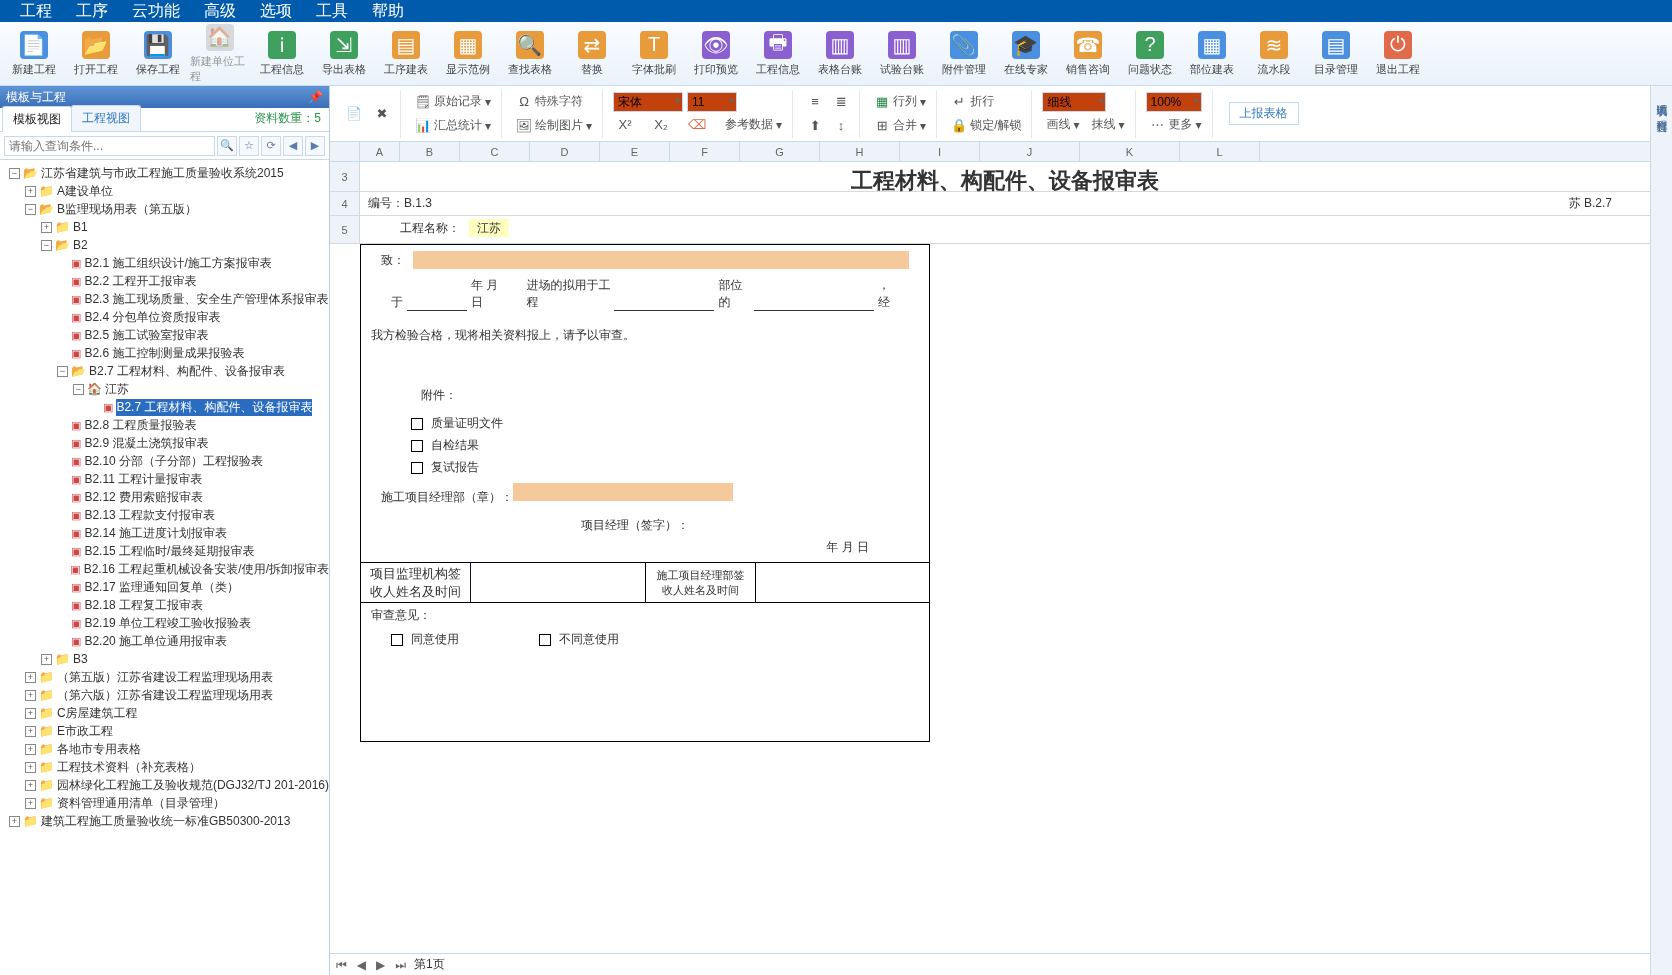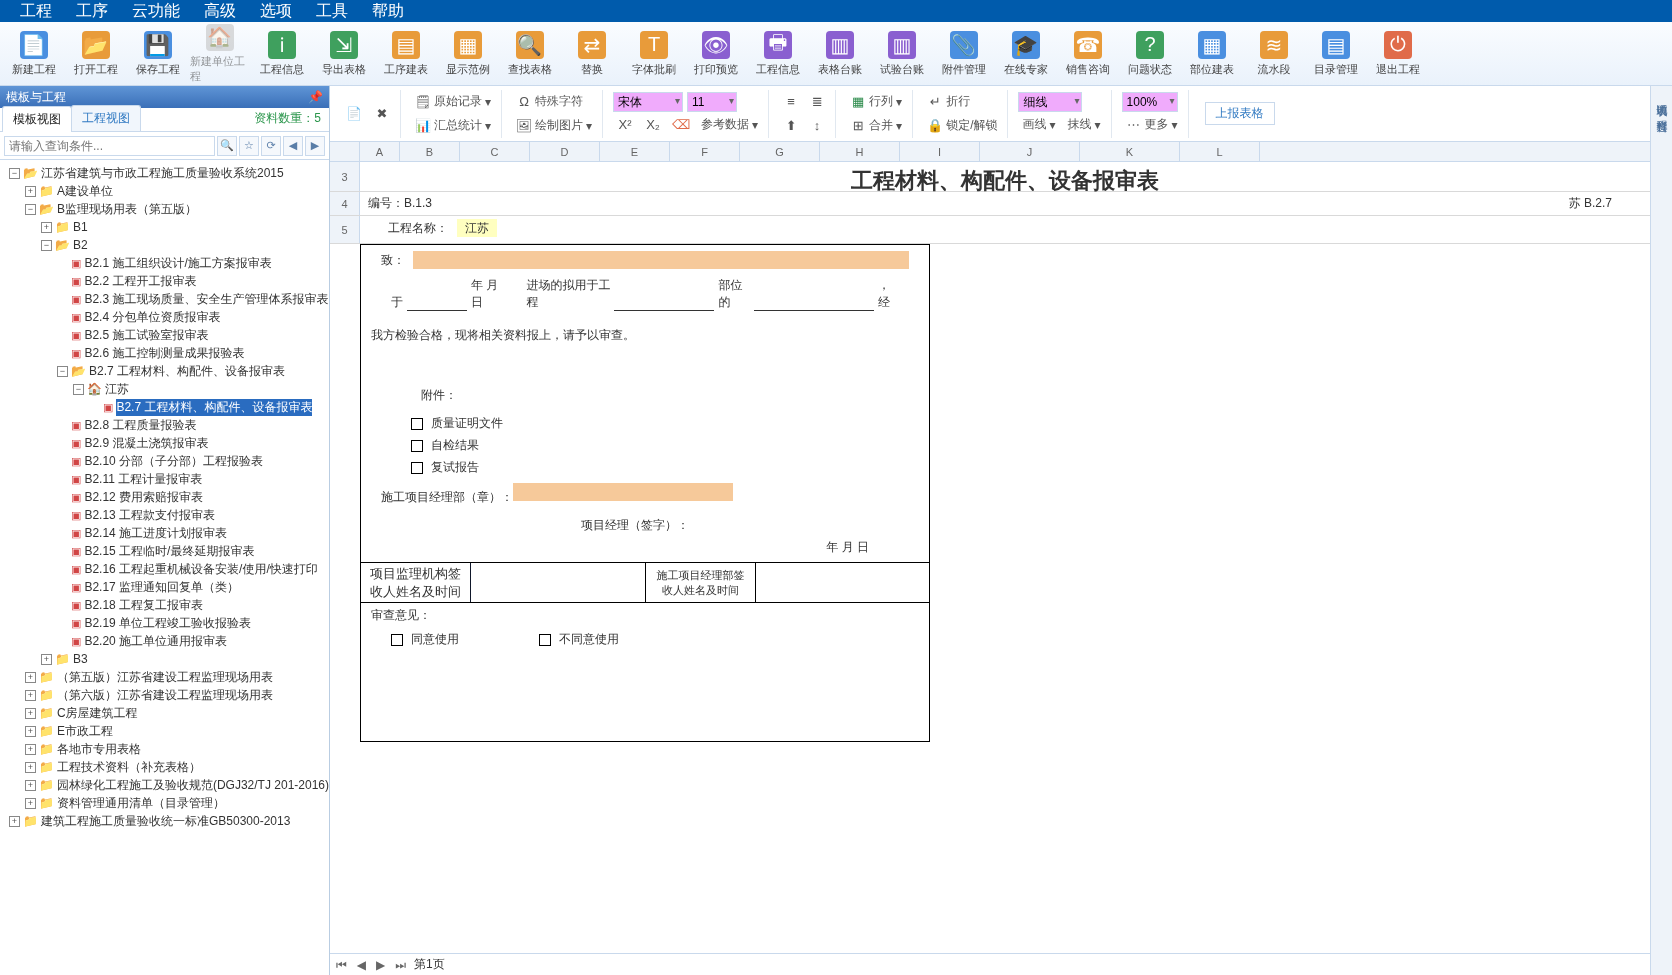--- a/index.html
+++ b/index.html
@@ -26,21 +26,21 @@
 .tog{width:11px;height:11px;border:1px solid #888;display:inline-flex;align-items:center;justify-content:center;font-size:9px;color:#555;margin:0 3px;line-height:1}
 .fld{color:#e8a33d;margin-right:3px}
 .fil{color:#d14545;margin-right:3px;font-size:11px}
 .sel{background:#2a6cc0;color:#fff}
 .right{flex:1;display:flex}
 .sheet{flex:1;display:flex;flex-direction:column;background:#fff}
 .ribbon{height:56px;border-bottom:1px solid #c9d9ec;display:flex;align-items:center;padding:0 6px;gap:4px;flex-wrap:wrap}
 .ribbon .grp{display:flex;flex-direction:column;gap:2px;padding:0 6px;border-right:1px solid #e1e8f0;height:48px;justify-content:center}
 .rb{display:flex;align-items:center;gap:3px;cursor:pointer;font-size:12px;color:#555;padding:2px 4px;height:22px}
 .rb .ic{width:16px;height:16px;display:inline-flex;align-items:center;justify-content:center;font-size:13px}
-.sel-box{height:20px;border:1px solid #c9d9ec;font-size:12px;padding:0 16px 0 4px;background:#f0abfc;appearance:none}
+.sel-box{height:20px;border:1px solid #c9d9ec;font-size:12px;padding:0 16px 0 4px;background:#c2410c;appearance:none}
 .drop{position:relative}
 .drop::after{content:"▾";position:absolute;right:3px;top:3px;font-size:10px;color:#666;pointer-events:none}
 .upload{border:1px solid #c9d9ec;padding:2px 10px;color:#317ac2;cursor:pointer;margin-left:12px}
 .grid{flex:1;overflow:auto;font-size:12px;position:relative}
 .colhdr{display:flex;height:20px;background:#eef3f9;border-bottom:1px solid #c9d9ec;position:sticky;top:0}
 .ch{border-right:1px solid #c9d9ec;display:flex;align-items:center;justify-content:center;color:#666;font-size:11px}
 .rowhdr{width:30px;background:#eef3f9;border-right:1px solid #c9d9ec;display:flex;align-items:center;justify-content:center;color:#666;font-size:11px}
 .gr{display:flex;border-bottom:1px solid #d9d9d9}
 .title{font-size:22px;font-weight:bold;text-align:center;padding:4px 0;font-family:"SimSun"}
 .peach{background:#f6c99a}
@@ -286,21 +286,21 @@
           <span class="">B2.14 施工进度计划报审表</span>
         </div>
         <div class="tn" style="padding-left:54px">
           <span style="width:17px"></span>
           <span class="fil">▣</span>
           <span class="">B2.15 工程临时/最终延期报审表</span>
         </div>
         <div class="tn" style="padding-left:54px">
           <span style="width:17px"></span>
           <span class="fil">▣</span>
-          <span class="">B2.16 工程起重机械设备安装/使用/快速打印</span>
+          <span class="">B2.16 工程起重机械设备安装/使用/拆卸报审表</span>
         </div>
         <div class="tn" style="padding-left:54px">
           <span style="width:17px"></span>
           <span class="fil">▣</span>
           <span class="">B2.17 监理通知回复单（类）</span>
         </div>
         <div class="tn" style="padding-left:54px">
           <span style="width:17px"></span>
           <span class="fil">▣</span>
           <span class="">B2.18 工程复工报审表</span>
@@ -390,21 +390,21 @@
               <span class="ic">Ω</span>
               <span>特殊字符</span>
             </div>
           <div class="rb"><span class="ic">🖼</span><span>绘制图片</span> ▾</div>
         </div>
         <div class="grp">
           <div style="display:flex;gap:4px">
             <span class="drop"><select class="sel-box" style="width:70px"><option>宋体</option></select></span>
             <span class="drop"><select class="sel-box" style="width:50px"><option>11</option></select></span>
           </div>
-          <div style="display:flex;gap:4px">
+          <div style="display:flex;gap:12px">
             <div class="rb">
                 <span class="ic">X²</span>
               </div>
             <div class="rb">
                 <span class="ic">X₂</span>
               </div>
             <div class="rb">
                 <span class="ic" style="color:#e06b4a">⌫</span>
               </div>
             <div class="rb"><span>参考数据</span> ▾</div>
@@ -489,21 +489,21 @@
                 <div style="flex:1;position:relative">
                   <div style="padding:3px 8px;display:flex;justify-content:space-between;font-family:SimSun">
                     <span>编号：B.1.3</span>
                     <span style="margin-right:30px">苏 B.2.7</span>
                   </div>
                 </div>
               </div>
               <div class="gr" style="height:28px">
                 <div class="rowhdr">5</div>
                 <div style="flex:1;position:relative">
-                  <div style="padding:4px 28px;font-family:SimSun"><span>工程名称：</span>&nbsp;&nbsp;&nbsp;<span class="hl" style="padding:2px 8px">江苏</span></div>
+                  <div style="padding:4px 40px;font-family:SimSun"><span>工程名称：</span>&nbsp;&nbsp;&nbsp;<span class="hl" style="padding:2px 8px">江苏</span></div>
                 </div>
               </div>
               <div style="margin-left:30px;width:570px;border:1px solid #000;font-family:SimSun">
                 <div style="padding:6px 20px;height:30px;display:flex;align-items:center">
                   <span>致：</span>
                   <span class="peach" style="flex:1;height:18px;margin-left:8px"></span>
                 </div>
                 <div style="padding:12px 30px;height:48px;display:flex;align-items:flex-end;gap:4px">
 <span>于</span><span class="und"></span><span>年  月  日</span>&nbsp;&nbsp;&nbsp;<span>进场的拟用于工程</span><span class="und" style="min-width:100px"></span><span>部位的</span><span class="und" style="min-width:120px;background:#fff"></span><span>，经</span></div>
                 <div style="padding:4px 10px;height:24px"><span>我方检验合格，现将相关资料报上，请予以审查。</span></div>

